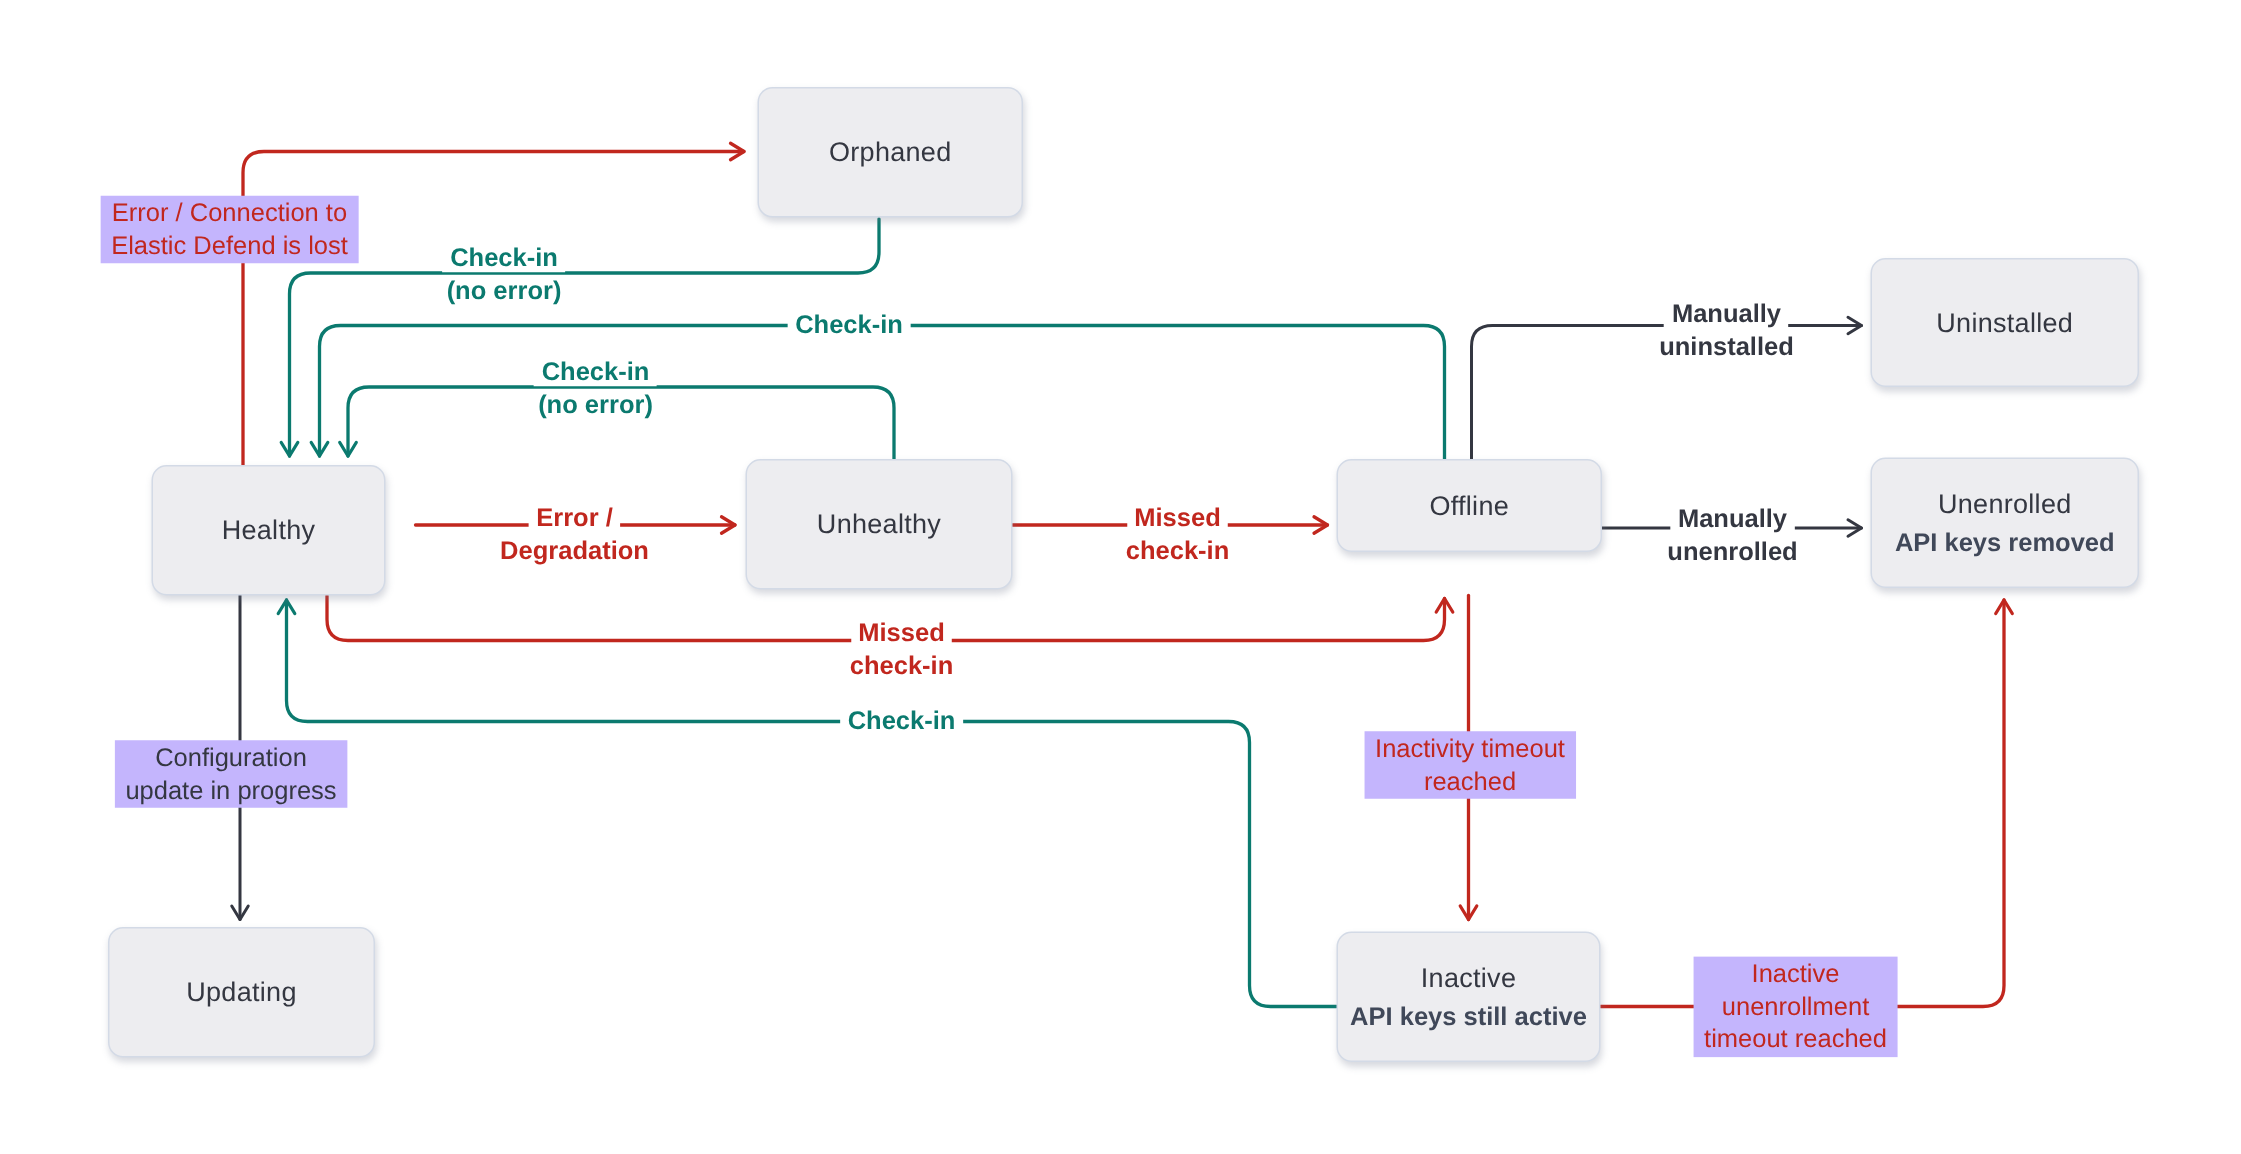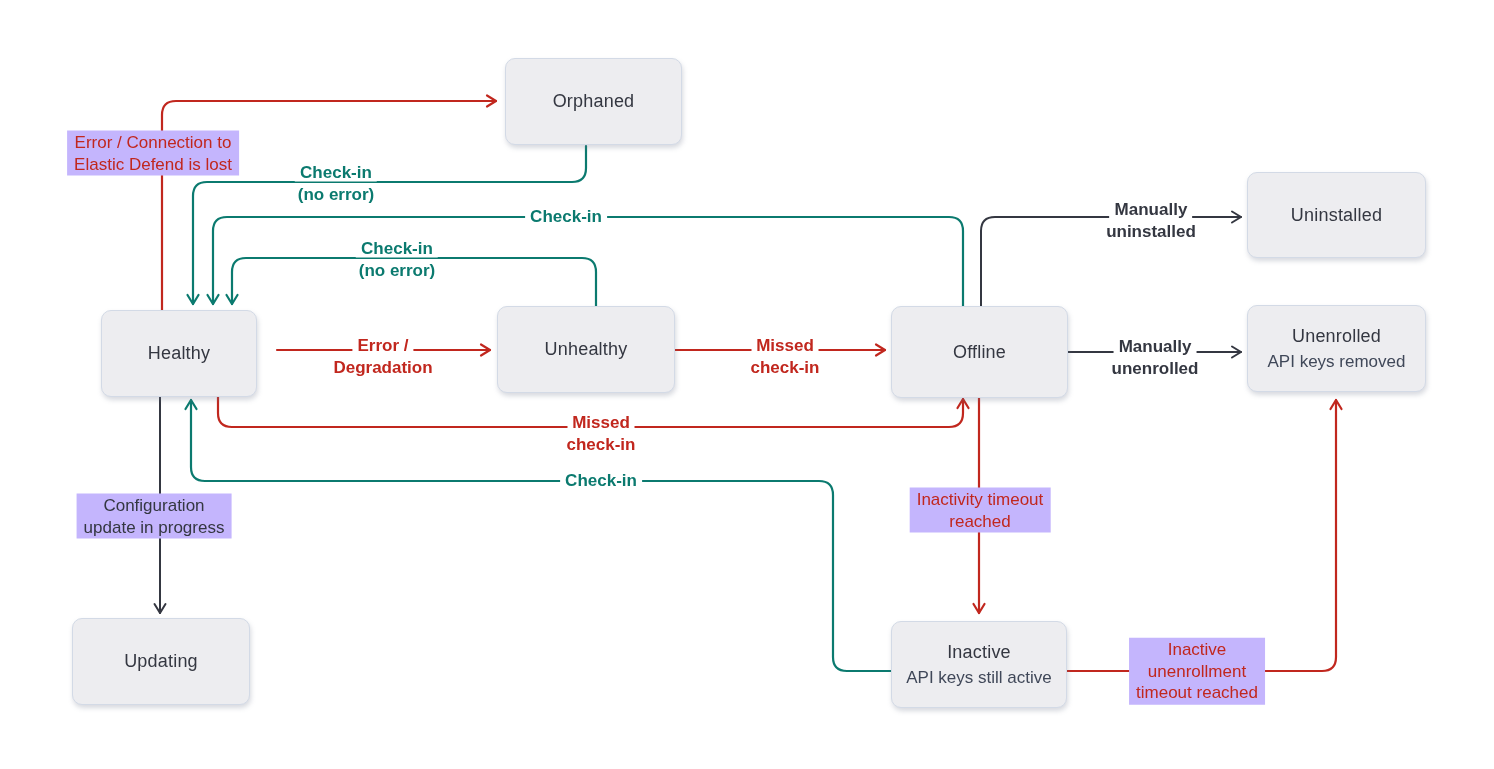--- a/index.html
+++ b/index.html
@@ -29,21 +29,21 @@
   .node{
     position:absolute;z-index:3;
     background:var(--box-fill);
     border:1.5px solid var(--box-border);
     border-radius:10px;
     box-shadow:1px 3px 5px rgba(110,120,140,0.28);
     display:flex;flex-direction:column;align-items:center;justify-content:center;
     gap:5px;
   }
   .node .title{font-size:18px;font-weight:400;color:var(--dark);letter-spacing:.2px;}
-  .node .subtitle{font-size:17px;font-weight:400;color:var(--sub-text);}
+  .node .subtitle{font-size:17px;font-weight:700;color:var(--sub-text);}
 
   .elabel{
     position:absolute;z-index:2;transform:translate(-50%,-50%);
     text-align:center;font-size:17px;line-height:21.5px;white-space:nowrap;
   }
   .elabel .row span{background:#fff;padding:0 5px;font-weight:bold;}
   .elabel.block{background:#c4b5fd;padding:1px 7px;}
   .c-red{color:var(--red);}
   .c-teal{color:var(--teal);}
   .c-dark{color:var(--dark);}
@@ -156,21 +156,21 @@
   </div>
 
   <div class="node" style="left:101px;top:310px;width:156px;height:87px;">
     <div class="title">Healthy</div>
   </div>
 
   <div class="node" style="left:497px;top:306px;width:178px;height:87px;">
     <div class="title">Unhealthy</div>
   </div>
 
-  <div class="node" style="left:891px;top:306px;width:177px;height:92px;">
+  <div class="node" style="left:891px;top:306px;width:177px;height:62px;">
     <div class="title">Offline</div>
   </div>
 
   <div class="node" style="left:1247px;top:305px;width:179px;height:87px;">
     <div class="title">Unenrolled</div>
     <div class="subtitle">API keys removed</div>
   </div>
 
   <div class="node" style="left:72px;top:618px;width:178px;height:87px;">
     <div class="title">Updating</div>

